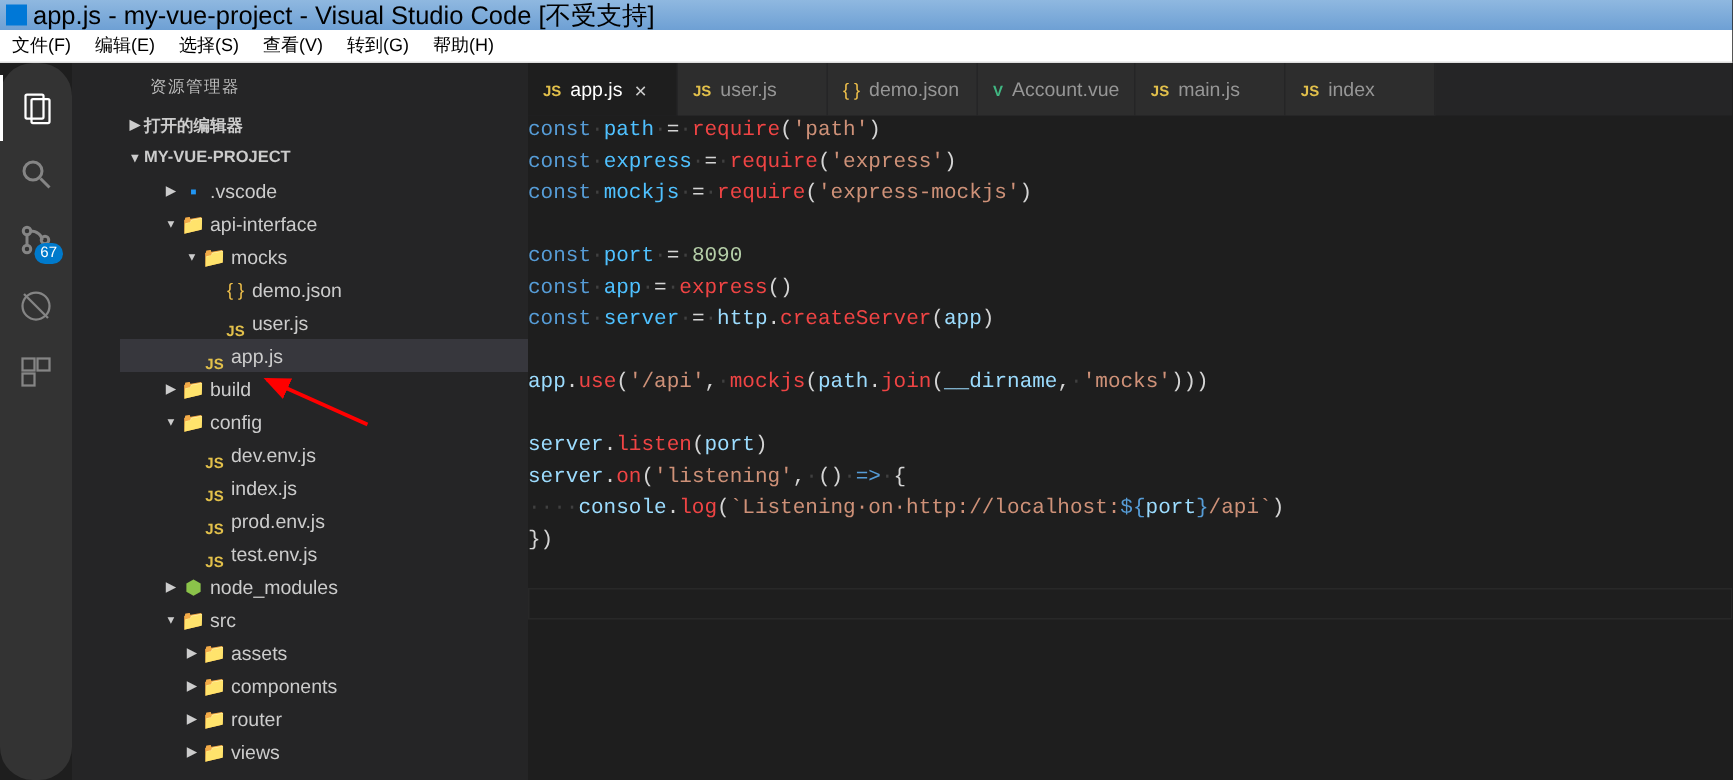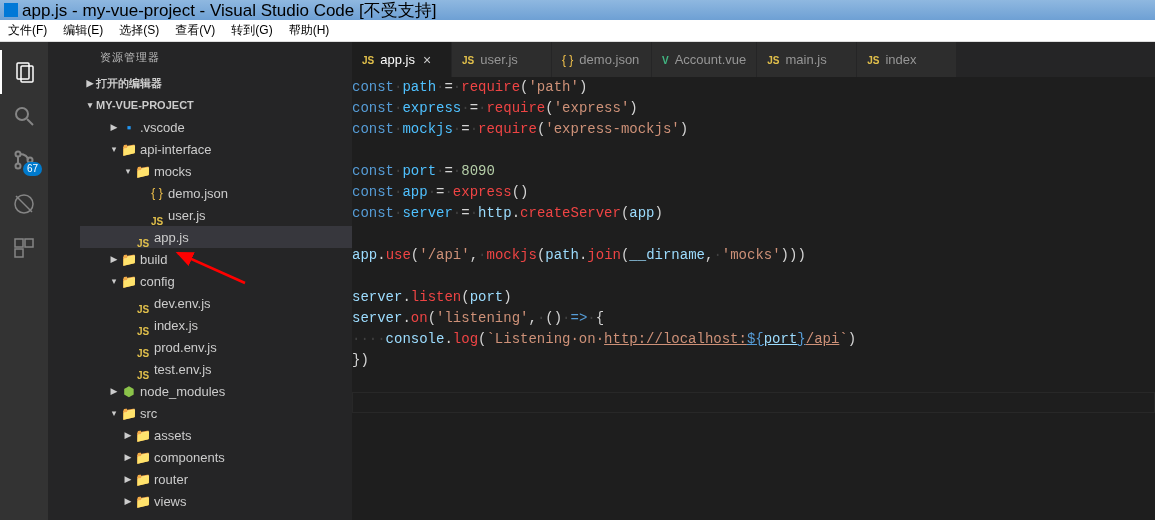--- a/index.html
+++ b/index.html
@@ -2,21 +2,21 @@
 <html><head>
 <meta charset="utf-8">
 <style>
 * { margin: 0; padding: 0; box-sizing: border-box; }
 body { font-family: "Segoe UI", "Microsoft YaHei", sans-serif; font-size: 13px; background: #1e1e1e; color: #cccccc; width: 1155px; height: 520px; overflow: hidden; position: relative; }
 .titlebar { height: 20px; background: linear-gradient(to bottom, #8fb8e0, #6ea0d4); color: #000; display: flex; align-items: center; font-size: 17px; padding-left: 4px; }
 .titlebar .vsicon { width: 14px; height: 14px; background: #0078d7; display: inline-block; margin-right: 4px; }
 .menubar { height: 22px; background: #fff; color: #000; display: flex; align-items: center; font-size: 12px; padding-left: 8px; border-bottom: 1px solid #ddd; }
 .menubar span { margin-right: 16px; cursor: pointer; }
 .workbench { display: flex; height: calc(100% - 42px); }
-.activitybar { width: 48px; background: #333333; display: flex; flex-direction: column; align-items: center; padding-top: 8px; }
+.activitybar { width: 48px; background: #333333; display: flex; flex-direction: column; align-items: center; padding-top: 8px; border-radius: 22px; }
 .activitybar .item { width: 48px; height: 44px; display: flex; align-items: center; justify-content: center; color: #858585; cursor: pointer; position: relative; }
 .activitybar .item.active { color: #fff; border-left: 2px solid #fff; }
 .activitybar .badge { position: absolute; bottom: 6px; right: 6px; background: #007acc; color: #fff; border-radius: 8px; font-size: 10px; padding: 0 4px; line-height: 14px; }
 .activitybar svg { width: 24px; height: 24px; }
 .sidebar { width: 304px; background: #252526; display: flex; flex-direction: column; padding-left: 32px; }
 .sidebar-header { height: 30px; display: flex; align-items: center; padding-left: 20px; font-size: 11px; color: #bbbbbb; letter-spacing: 1px; }
 .section-hdr { height: 22px; display: flex; align-items: center; padding-left: 4px; font-size: 11px; font-weight: bold; color: #ccc; cursor: pointer; }
 .section-hdr .chev { width: 12px; display: inline-block; text-align: center; font-size: 9px; }
 .tree { font-size: 13px; }
 .tree-row { height: 22px; display: flex; align-items: center; cursor: pointer; color: #ccc; }
@@ -41,21 +41,21 @@
 .tk-kw { color: #569cd6; }
 .tk-var { color: #9cdcfe; }
 .tk-const { color: #4fc1ff; }
 .tk-str { color: #ce9178; }
 .tk-fn { color: #ef4444; }
 .tk-num { color: #b5cea8; }
 .tk-pun { color: #d4d4d4; }
 .tk-ws { color: #404040; }
 .cursor-line { border: 1px solid #282828; }
 .arrow { position: absolute; left: 170px; top: 248px; pointer-events: none; }
-.underline { text-decoration: underline; }
+.underline { }
 </style>
 </head>
 <body>
 
 <div class="titlebar">
   <span class="vsicon"></span>
   <span>app.js - my-vue-project - Visual Studio Code [不受支持]</span>
 </div>
 
 <div class="menubar">

